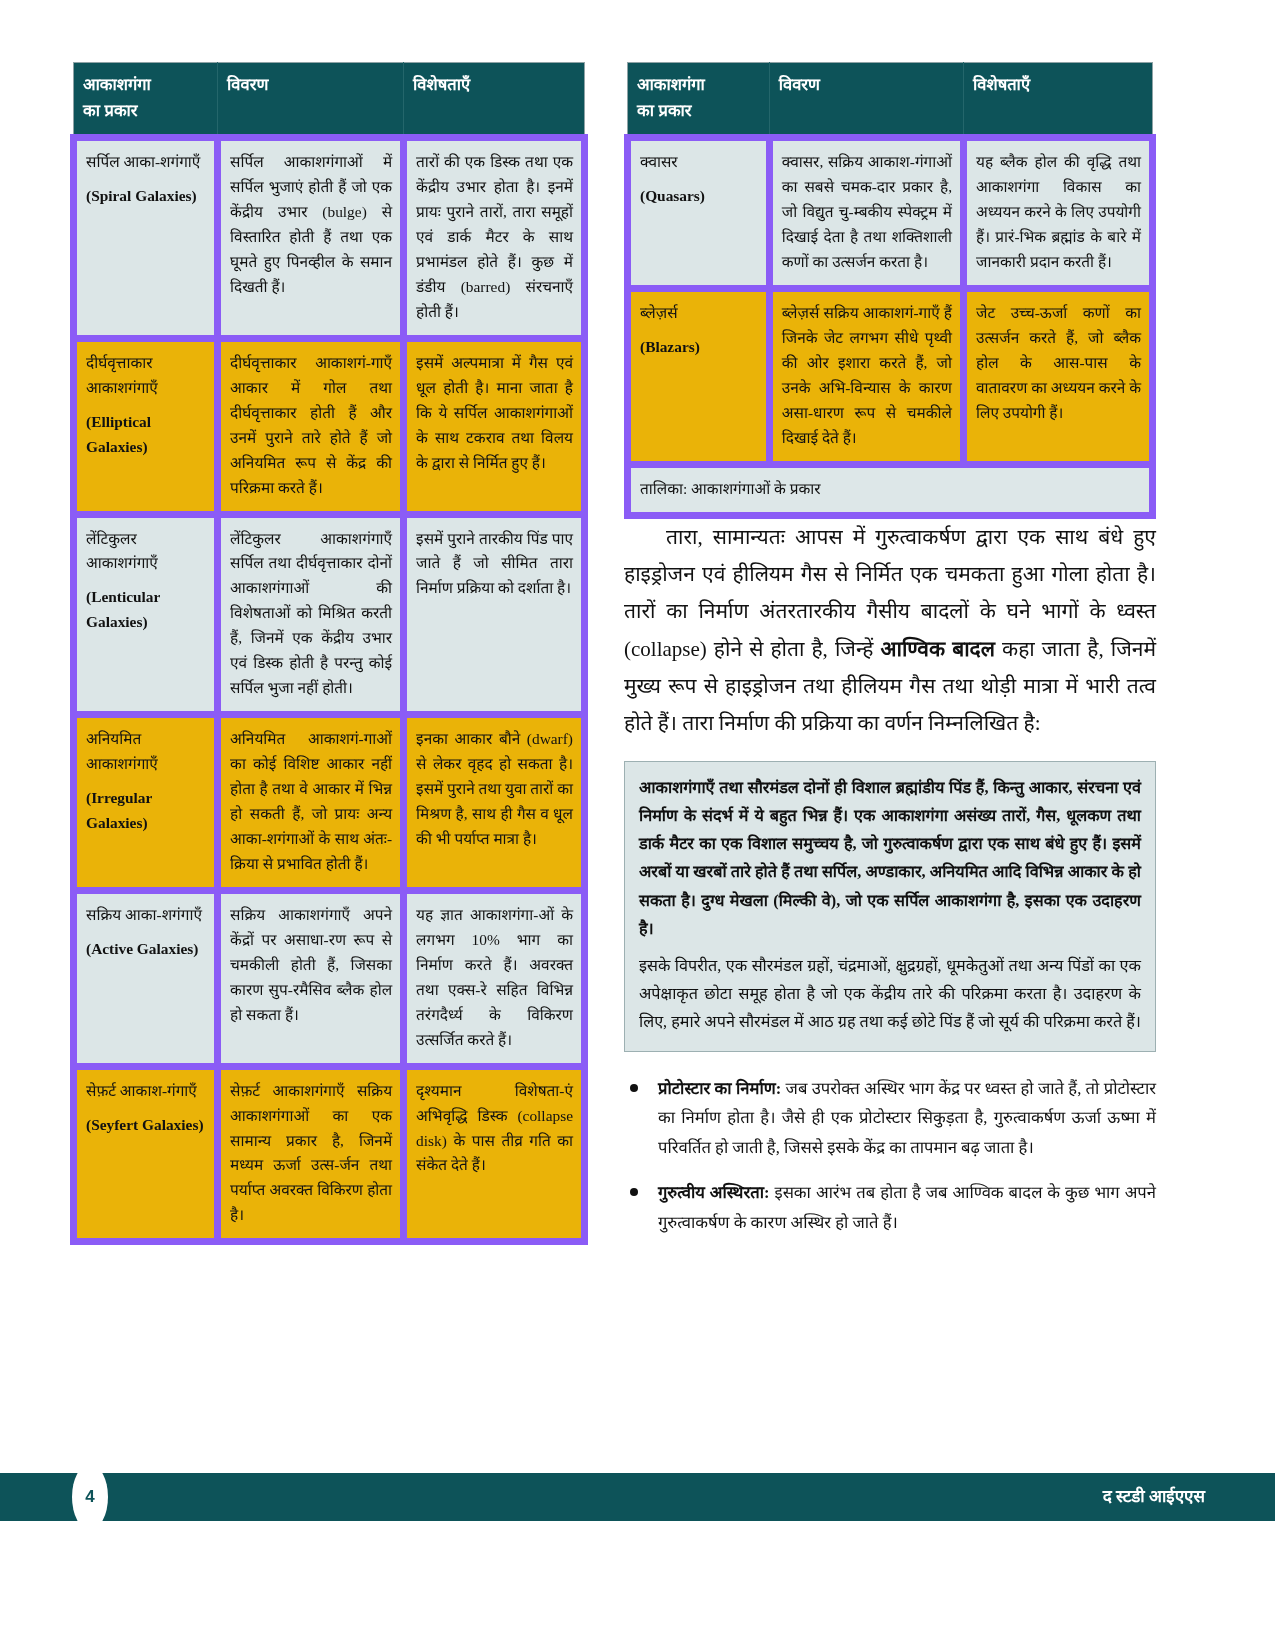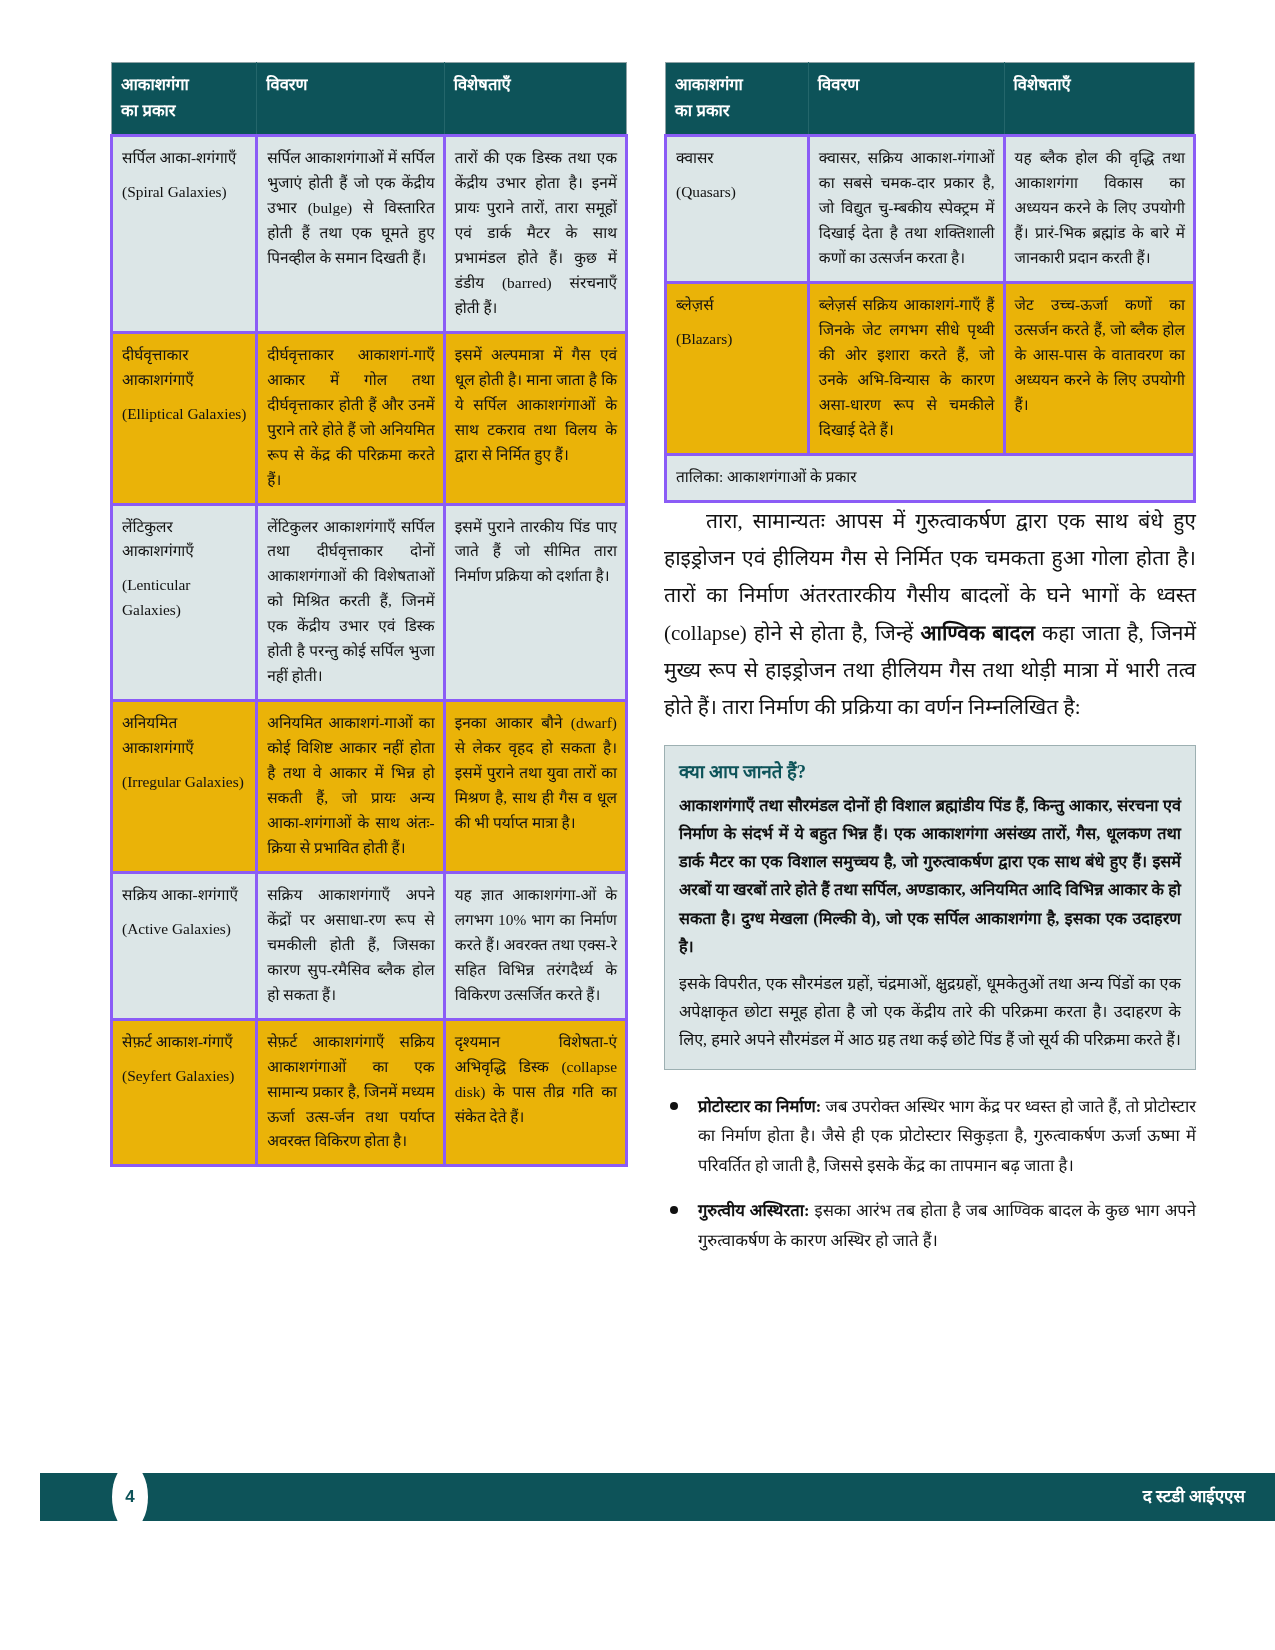--- a/index.html
+++ b/index.html
@@ -9,21 +9,20 @@
     height: 1650px;
     background: #ffffff;
     font-family: "Liberation Serif", "DejaVu Serif", serif;
     position: relative;
     overflow: hidden;
   }
 
   .page {
     position: absolute;
     inset: 0;
-    margin-left: 40px;
   }
 
   
   .spine {
     position: absolute;
     left: 0; top: 0;
     width: 26px; height: 1496px;
     background: #ffffff;
   }
 
@@ -60,30 +59,30 @@
     border-right: 1px solid #24666b;
   }
   table.gal th:last-child { border-right: none; }
 
   table.gal td {
     font-size: 15.4px;
     line-height: 1.62;
     color: #111111;
     padding: 9px 8px 10px 9px;
     vertical-align: top;
-    border: 3px solid #8b5cf6;
+    border: 7px solid #8b5cf6;
     text-align: justify;
     text-justify: inter-word;
     hyphens: none;
   }
   table.gal tr.row-a td { background: #dce6e7; }
   table.gal tr.row-b td { background: #eab308; }
 
   td.typecell { font-weight: normal; }
-  td.typecell .en { font-weight: normal; display: block; margin-top: 9px; }
+  td.typecell .en { font-weight: bold; display: block; margin-top: 9px; }
   td.typecell .hi { display: block; }
 
   .caption-row td {
     background: #dde7e8 !important;
     text-align: center;
     font-size: 16px;
     font-weight: normal;
     padding: 9px 6px 10px 6px;
   }
 
@@ -321,21 +320,20 @@
           <tr class="caption-row">
             <td colspan="3">तालिका: आकाशगंगाओं के प्रकार</td>
           </tr>
         </tbody>
       </table>
 
 
       <p class="body indent"><span>तारा, सामान्यतः आपस में गुरुत्वाकर्षण द्वारा एक साथ बंधे हुए हाइड्रोजन एवं हीलियम गैस से निर्मित एक चमकता हुआ गोला होता है। तारों का निर्माण अंतरतारकीय गैसीय बादलों के घने भागों के ध्वस्त (collapse) होने से होता है, जिन्हें </span><b>आण्विक बादल</b><span> कहा जाता है, जिनमें मुख्य रूप से हाइड्रोजन तथा हीलियम गैस तथा थोड़ी मात्रा में भारी तत्व होते हैं। तारा निर्माण की प्रक्रिया का वर्णन निम्नलिखित है:</span></p>
 
       <div class="dyk">
-        <div class="dyk-title">क्या आप जानते हैं?</div>
         <p><span>आकाशगंगाएँ तथा सौरमंडल दोनों ही विशाल ब्रह्मांडीय पिंड हैं, किन्तु आकार, संरचना एवं निर्माण के संदर्भ में ये बहुत भिन्न हैं। एक आकाशगंगा असंख्य तारों, गैस, धूलकण तथा डार्क मैटर का एक विशाल समुच्चय है, जो गुरुत्वाकर्षण द्वारा एक साथ बंधे हुए हैं। इसमें अरबों या खरबों तारे होते हैं तथा सर्पिल, अण्डाकार, अनियमित आदि विभिन्न आकार के हो सकता है। </span><b>दुग्ध मेखला (मिल्की वे)</b><span>, जो एक सर्पिल आकाशगंगा है, इसका एक उदाहरण है।</span></p>
         <p class="plain">इसके विपरीत, एक सौरमंडल ग्रहों, चंद्रमाओं, क्षुद्रग्रहों, धूमकेतुओं तथा अन्य पिंडों का एक अपेक्षाकृत छोटा समूह होता है जो एक केंद्रीय तारे की परिक्रमा करता है। उदाहरण के लिए, हमारे अपने सौरमंडल में आठ ग्रह तथा कई छोटे पिंड हैं जो सूर्य की परिक्रमा करते हैं।</p>
       </div>
 
       <ul class="bullets">
         <li>
           <span class="dot"></span>
           <b>प्रोटोस्टार का निर्माण:</b><span> जब उपरोक्त अस्थिर भाग केंद्र पर ध्वस्त हो जाते हैं, तो प्रोटोस्टार का निर्माण होता है। जैसे ही एक प्रोटोस्टार सिकुड़ता है, गुरुत्वाकर्षण ऊर्जा ऊष्मा में परिवर्तित हो जाती है, जिससे इसके केंद्र का तापमान बढ़ जाता है।</span>
         </li>
         <li>

